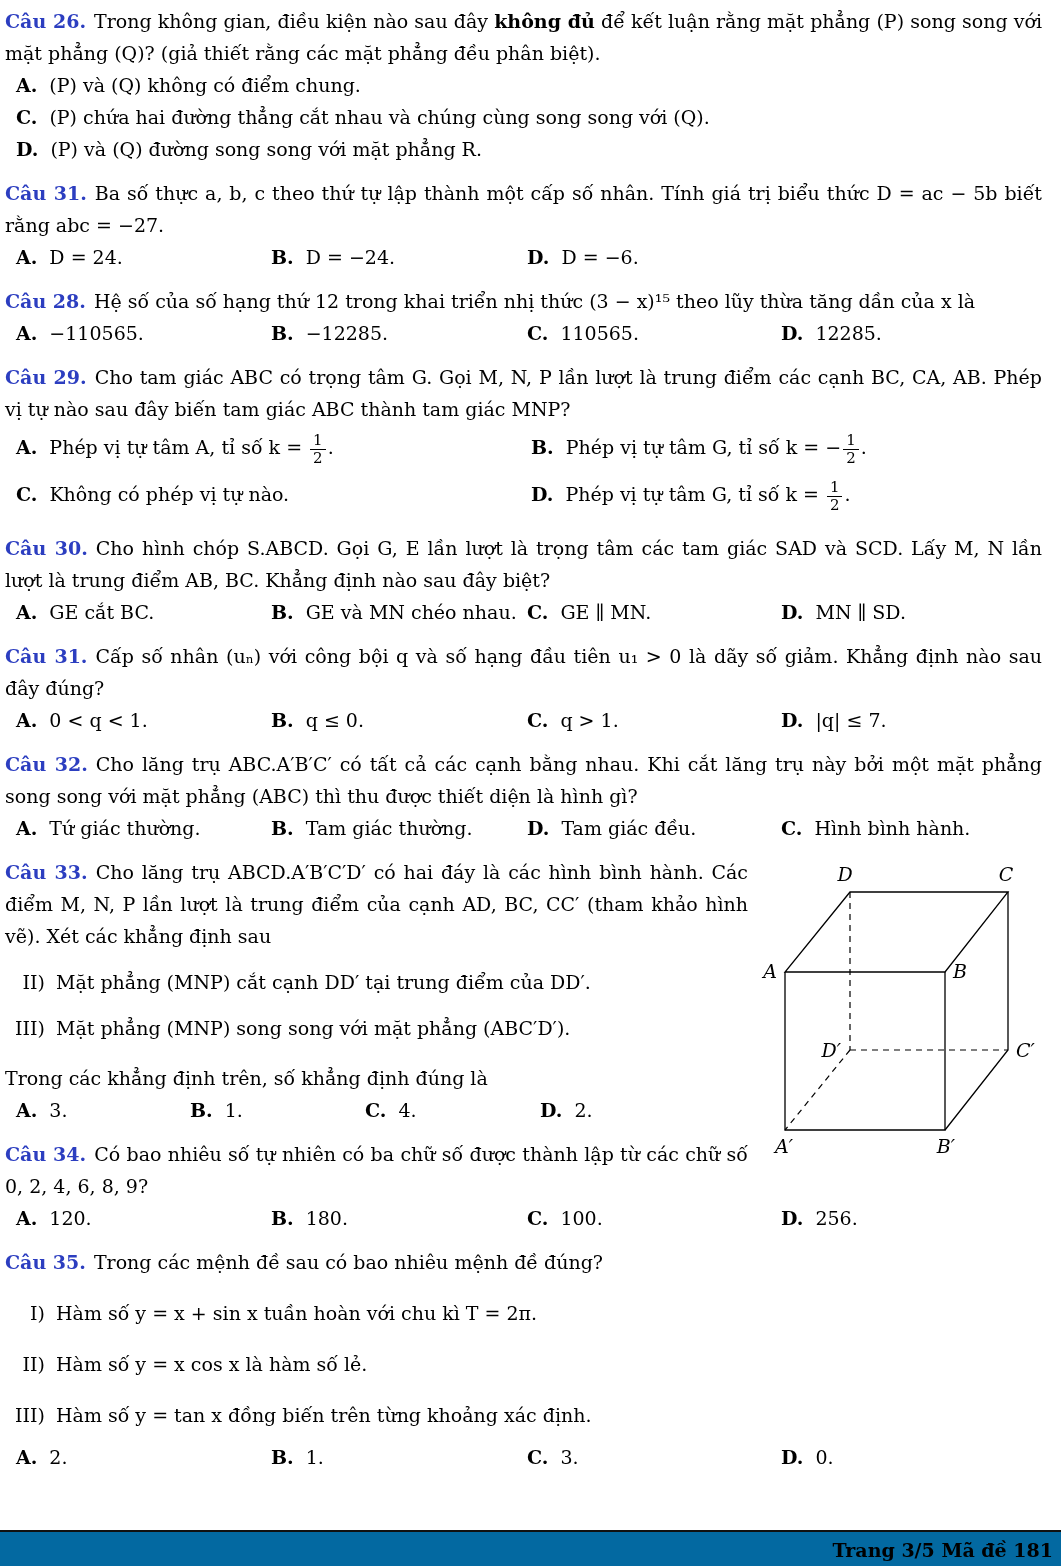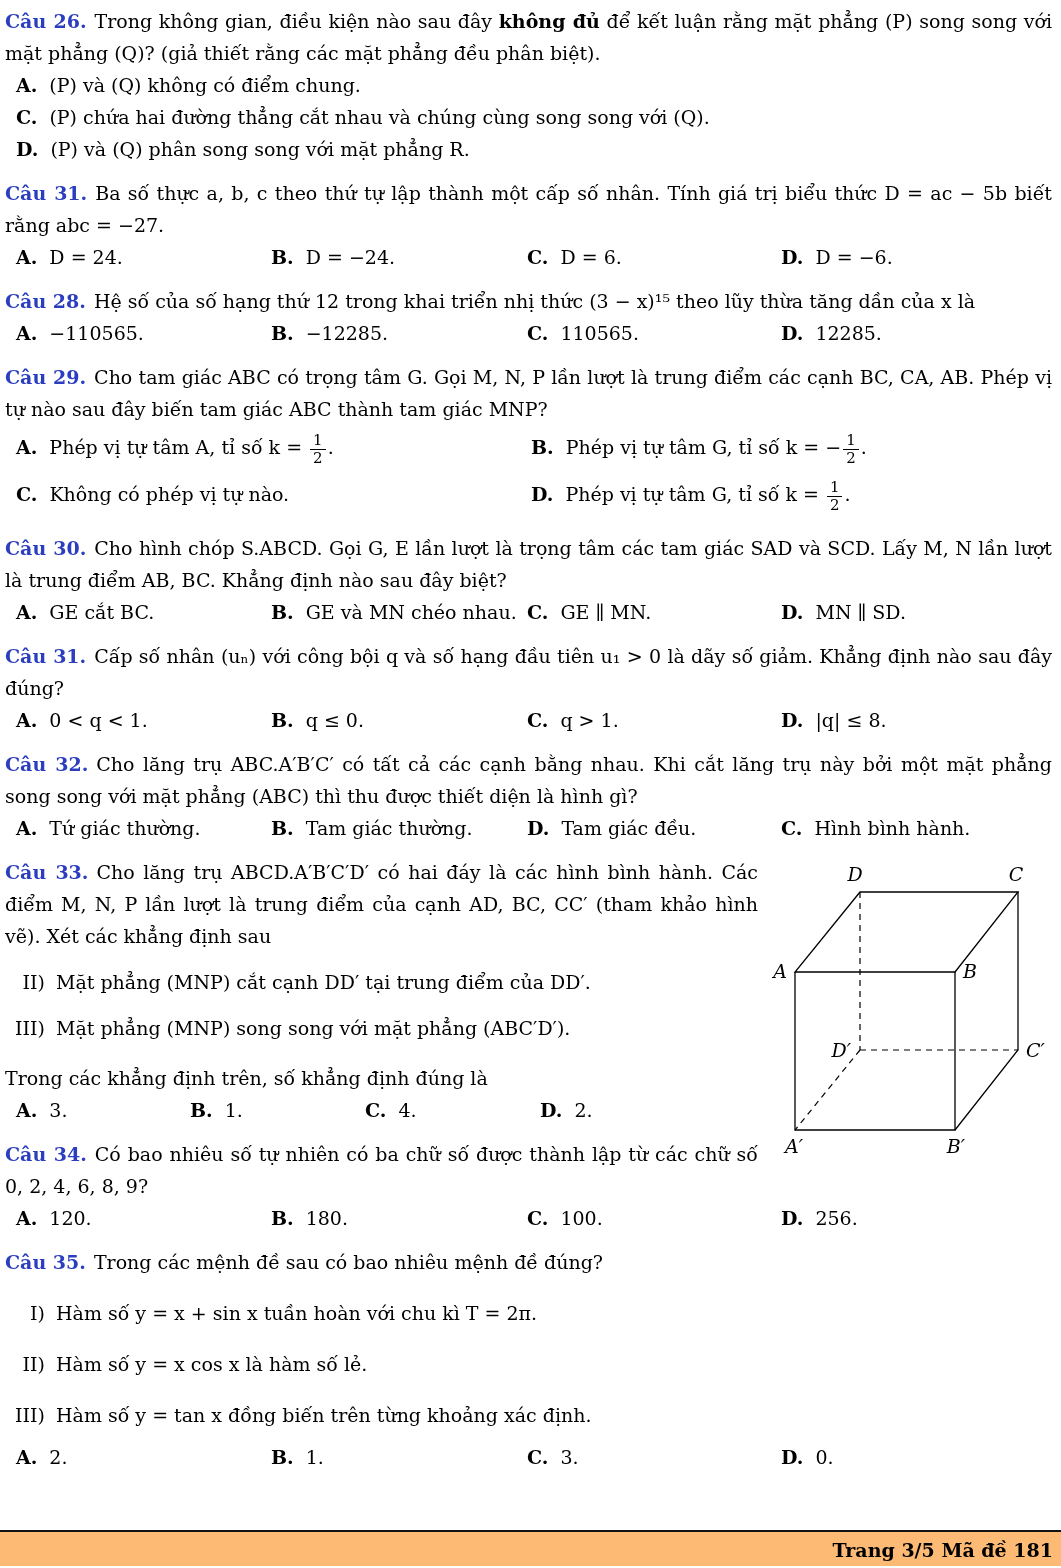--- a/index.html
+++ b/index.html
@@ -1,20 +1,20 @@
 <!DOCTYPE html>
 <html lang="vi" style="--accent: #2c3ec0;"><head>
 <meta charset="utf-8">
 <style>
   *{box-sizing:border-box}
   html,body{margin:0;padding:0}
   body{background:#ffffff}
   .page{position:relative;width:1061px;height:1568px;background:#fff;color:#000;
         font-family:"DejaVu Serif","Liberation Serif",serif;font-size:19px;line-height:32px;
-        padding:5px 9px 0 5px;overflow:hidden}
+        padding:5px 19px 0 5px;overflow:hidden}
   p{margin:0}
   .question{margin-top:12px}
   .question:first-child{margin-top:0}
   .stem{text-align:justify}
   .qlabel{font-weight:bold;color:var(--accent,#2c3ec0);margin-right:8px}
   .opts{margin-left:11px}
   .olabel{font-weight:bold;margin-right:12px}
   .opts-1 .opt{display:block}
   .opts-4{display:grid;grid-template-columns:255px 256px 254px 1fr}
   .opts-4c{display:grid;grid-template-columns:174px 175px 175px 1fr}
@@ -25,42 +25,41 @@
   .fnum{padding:0 3px}
   .fden{border-top:1.3px solid #000;padding:0 3px}
   .items .item{margin-top:14px}
   .items-wide .item{margin-top:19px}
   .imark{display:inline-block;width:40px;text-align:right;margin-right:11px}
   .closing{margin-top:18px}
   .opts-mt{margin-top:10px}
   .figure{float:right;margin:4px 6px 0 12px}
   .figure text{font-family:"DejaVu Serif","Liberation Serif",serif;font-style:italic;font-size:19px;fill:#000}
   .footer{position:absolute;left:0;right:0;top:1530px;border-top:2px solid #111;
-          padding:2px 8px 0 0;text-align:right;font-weight:600;background:#fdba74}
+          padding:2px 8px 0 0;text-align:right;font-weight:600;background:#0369a1}
 </style>
 </head>
 <body>
 
 <div class="page">
 
   <section class="question">
     <p class="stem"><span class="qlabel">Câu 26.</span><span>Trong không gian, điều kiện nào sau đây </span><b>không đủ</b><span> để kết luận rằng mặt phẳng (P) song song với mặt phẳng (Q)? (giả thiết rằng các mặt phẳng đều phân biệt).</span></p>
     <div class="opts opts-1">
       <div class="opt"><b class="olabel">A.</b><span class="otext">(P) và (Q) không có điểm chung.</span></div>
       <div class="opt"><b class="olabel">C.</b><span class="otext">(P) chứa hai đường thẳng cắt nhau và chúng cùng song song với (Q).</span></div>
-      <div class="opt"><b class="olabel">D.</b><span class="otext">(P) và (Q) phân song song với mặt phẳng R.</span></div>
+      <div class="opt"><b class="olabel">D.</b><span class="otext">(P) và (Q) đường song song với mặt phẳng R.</span></div>
     </div>
   </section>
 
   <section class="question">
     <p class="stem"><span class="qlabel">Câu 31.</span><span>Ba số thực a, b, c theo thứ tự lập thành một cấp số nhân. Tính giá trị biểu thức D = ac − 5b biết rằng abc = −27.</span></p>
     <div class="opts opts-4">
       <div class="opt"><b class="olabel">A.</b><span class="otext">D = 24.</span></div>
       <div class="opt"><b class="olabel">B.</b><span class="otext">D = −24.</span></div>
-      <div class="opt"><b class="olabel">C.</b><span class="otext">D = 6.</span></div>
       <div class="opt"><b class="olabel">D.</b><span class="otext">D = −6.</span></div>
     </div>
   </section>
 
   <section class="question">
     <p class="stem"><span class="qlabel">Câu 28.</span><span>Hệ số của số hạng thứ 12 trong khai triển nhị thức (3 − x)¹⁵ theo lũy thừa tăng dần của x là</span></p>
     <div class="opts opts-4">
       <div class="opt"><b class="olabel">A.</b><span class="otext">−110565.</span></div>
       <div class="opt"><b class="olabel">B.</b><span class="otext">−12285.</span></div>
       <div class="opt"><b class="olabel">C.</b><span class="otext">110565.</span></div>
@@ -96,21 +95,21 @@
       <div class="opt"><b class="olabel">D.</b><span class="otext">MN ∥ SD.</span></div>
     </div>
   </section>
 
   <section class="question">
     <p class="stem"><span class="qlabel">Câu 31.</span><span>Cấp số nhân (uₙ) với công bội q và số hạng đầu tiên u₁ &gt; 0 là dãy số giảm. Khẳng định nào sau đây đúng?</span></p>
     <div class="opts opts-4">
       <div class="opt"><b class="olabel">A.</b><span class="otext">0 &lt; q &lt; 1.</span></div>
       <div class="opt"><b class="olabel">B.</b><span class="otext">q ≤ 0.</span></div>
       <div class="opt"><b class="olabel">C.</b><span class="otext">q &gt; 1.</span></div>
-      <div class="opt"><b class="olabel">D.</b><span class="otext">|q| ≤ 8.</span></div>
+      <div class="opt"><b class="olabel">D.</b><span class="otext">|q| ≤ 7.</span></div>
     </div>
   </section>
 
   <section class="question">
     <p class="stem"><span class="qlabel">Câu 32.</span><span>Cho lăng trụ ABC.A′B′C′ có tất cả các cạnh bằng nhau. Khi cắt lăng trụ này bởi một mặt phẳng song song với mặt phẳng (ABC) thì thu được thiết diện là hình gì?</span></p>
     <div class="opts opts-4">
       <div class="opt"><b class="olabel">A.</b><span class="otext">Tứ giác thường.</span></div>
       <div class="opt"><b class="olabel">B.</b><span class="otext">Tam giác thường.</span></div>
       <div class="opt"><b class="olabel">D.</b><span class="otext">Tam giác đều.</span></div>
       <div class="opt"><b class="olabel">C.</b><span class="otext">Hình bình hành.</span></div>

